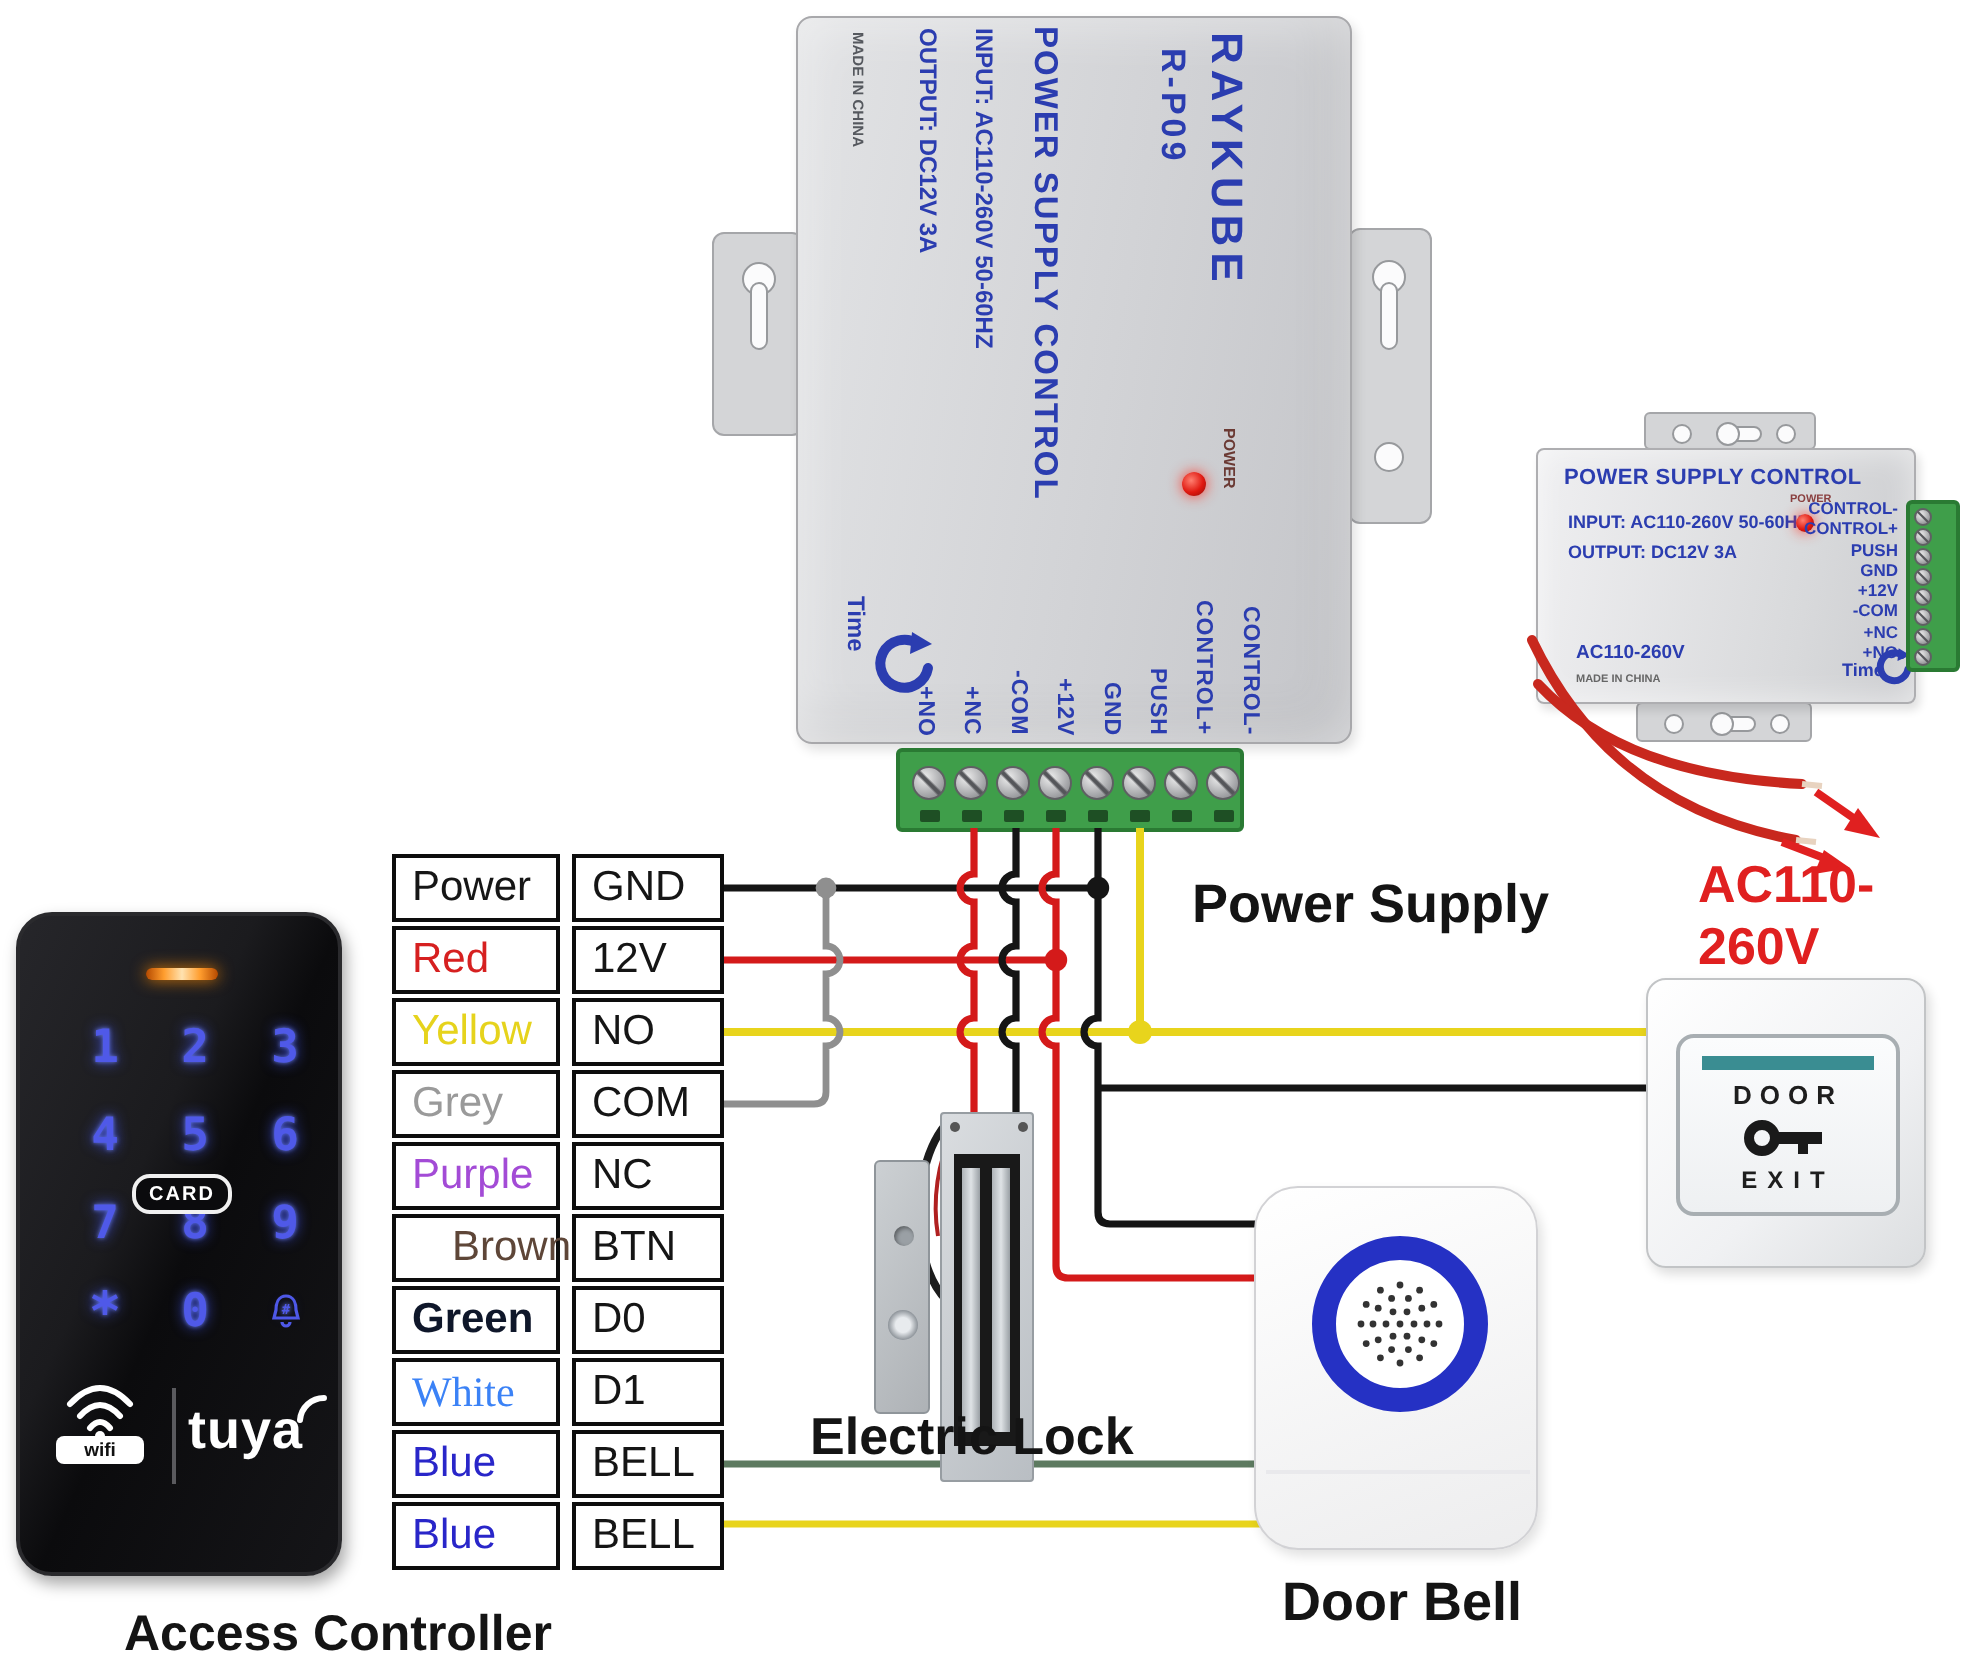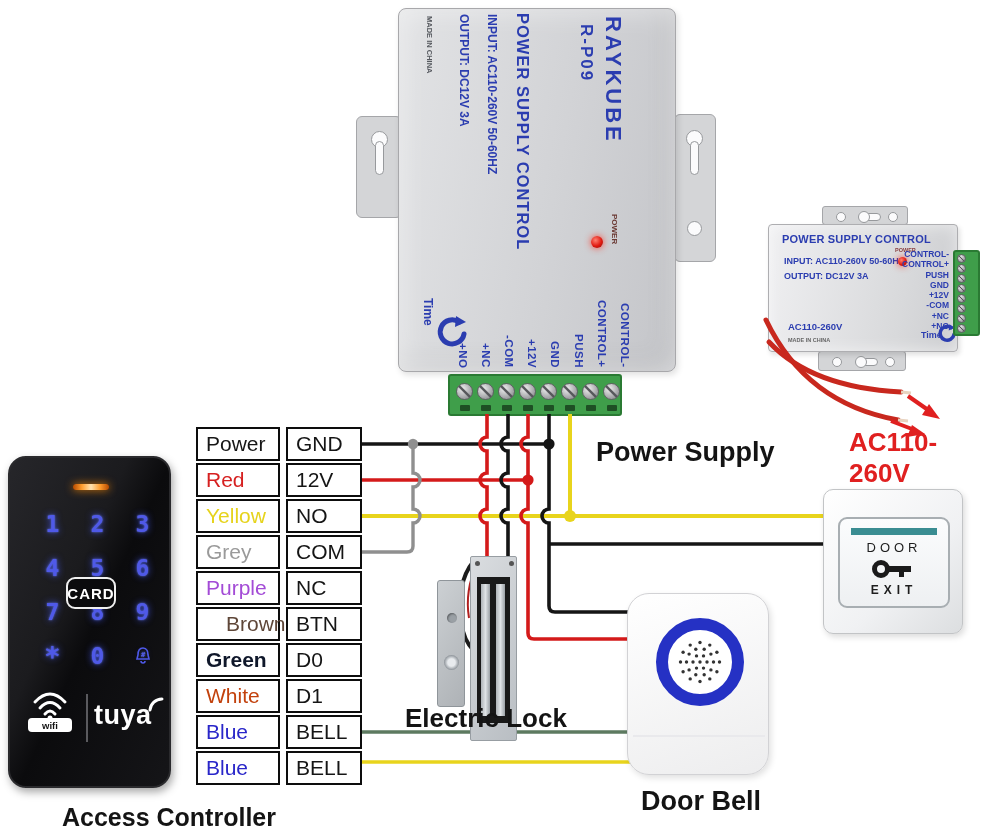--- a/index.html
+++ b/index.html
@@ -58,23 +58,23 @@
     border:2px solid #2a2a2d; box-shadow:2px 4px 8px rgba(0,0,0,.35); }
   .led-bar { position:absolute; left:63px; top:26px; width:36px; height:6px; border-radius:3px;
     background:linear-gradient(90deg,#b54a00,#ff9d2e,#ffe2b0,#ff9d2e,#b54a00);
     box-shadow:0 0 8px rgba(255,140,0,.85); }
   .keys { position:absolute; left:20px; top:44px; width:136px; height:178px;
     display:grid; grid-template-columns:repeat(3,45px); grid-template-rows:repeat(4,44px); }
   .keys span { display:flex; align-items:center; justify-content:center;
     font-family:"DejaVu Sans Mono", monospace; font-weight:700; font-size:23px; color:#4f59e8;
     text-shadow:0 0 7px rgba(70,90,255,.85), 0 0 2px rgba(130,150,255,.8); }
   .keys .star { font-size:27px; }
-  .card-pill { position:absolute; left:56px; top:119px; width:50px; height:32px;
+  .card-pill { position:absolute; left:56px; top:129px; width:50px; height:20px;
     border:2px solid #f0f0f0; border-radius:9px; background:#0b0b0d; color:#ffffff;
-    font-size:15px; font-weight:700; letter-spacing:1px;
+    font-size:10px; font-weight:700; letter-spacing:1px;
     display:flex; align-items:center; justify-content:center; }
   .wifi-pill { position:absolute; left:18px; top:260px; width:44px; height:14px; background:#ffffff;
     border-radius:4px; color:#111; font-size:9.5px; font-weight:700;
     display:flex; align-items:center; justify-content:center; }
   .kp-divider { position:absolute; left:76px; top:236px; width:1.5px; height:48px; background:#5a5a5e; }
   .tuya { position:absolute; left:84px; top:242px; font-size:27px; font-weight:700; color:#ffffff;
     letter-spacing:0.5px; }
 
   
   .armature { position:absolute; left:437px; top:580px; width:28px; height:127px; border-radius:3px;
@@ -91,21 +91,21 @@
     box-shadow:2px 3px 6px rgba(0,0,0,.12); }
 
   
   .exitbtn { position:absolute; left:823px; top:489px; width:140px; height:145px; border-radius:10px;
     background:linear-gradient(135deg,#ffffff 0%,#f0f1f3 60%,#dcdee0 100%);
     border:1px solid #c2c4c6; box-shadow:2px 3px 6px rgba(0,0,0,.14); }
   .exit-inner { position:absolute; left:14px; top:27px; width:112px; height:91px; border-radius:9px;
     background:linear-gradient(#fbfcfd,#eef0f2); border:2px solid #a8aeb2; }
   .teal-bar { position:absolute; left:11px; top:9px; width:86px; height:7px; background:#3a8d92; }
   .door-txt { position:absolute; left:0; top:21px; width:100%; text-align:center;
-    font-size:13px; font-weight:400; letter-spacing:4px; color:#1e1e1e; }
+    font-size:13px; font-weight:700; letter-spacing:4px; color:#1e1e1e; }
   .exit-txt { position:absolute; left:0; top:64px; width:100%; text-align:center;
     font-size:12px; font-weight:700; letter-spacing:5px; color:#1e1e1e; }
 
   svg.overlay { position:absolute; left:0; top:0; }
 </style>
 </head>
 <body>
 
 <div id="canvas">
 
@@ -271,21 +271,21 @@
     </div>
     <div class="wrow" style="top:180px;">
       <div class="wcell cname" style="color: rgb(94, 70, 56); padding-left: 28px;">Brown</div>
       <div class="wcell csig">BTN</div>
     </div>
     <div class="wrow" style="top:216px;">
       <div class="wcell cname" style="color: #0f172a; font-weight: bold;">Green</div>
       <div class="wcell csig">D0</div>
     </div>
     <div class="wrow" style="top:252px;">
-      <div class="wcell cname" style="color: #c2410c;">White</div>
+      <div class="wcell cname" style="color: #3b82f6; font-family: Liberation Serif, serif;">White</div>
       <div class="wcell csig">D1</div>
     </div>
     <div class="wrow" style="top:288px;">
       <div class="wcell cname" style="color: rgb(41, 38, 201);">Blue</div>
       <div class="wcell csig">BELL</div>
     </div>
     <div class="wrow" style="top:324px;">
       <div class="wcell cname" style="color: rgb(41, 38, 201);">Blue</div>
       <div class="wcell csig">BELL</div>
     </div>

